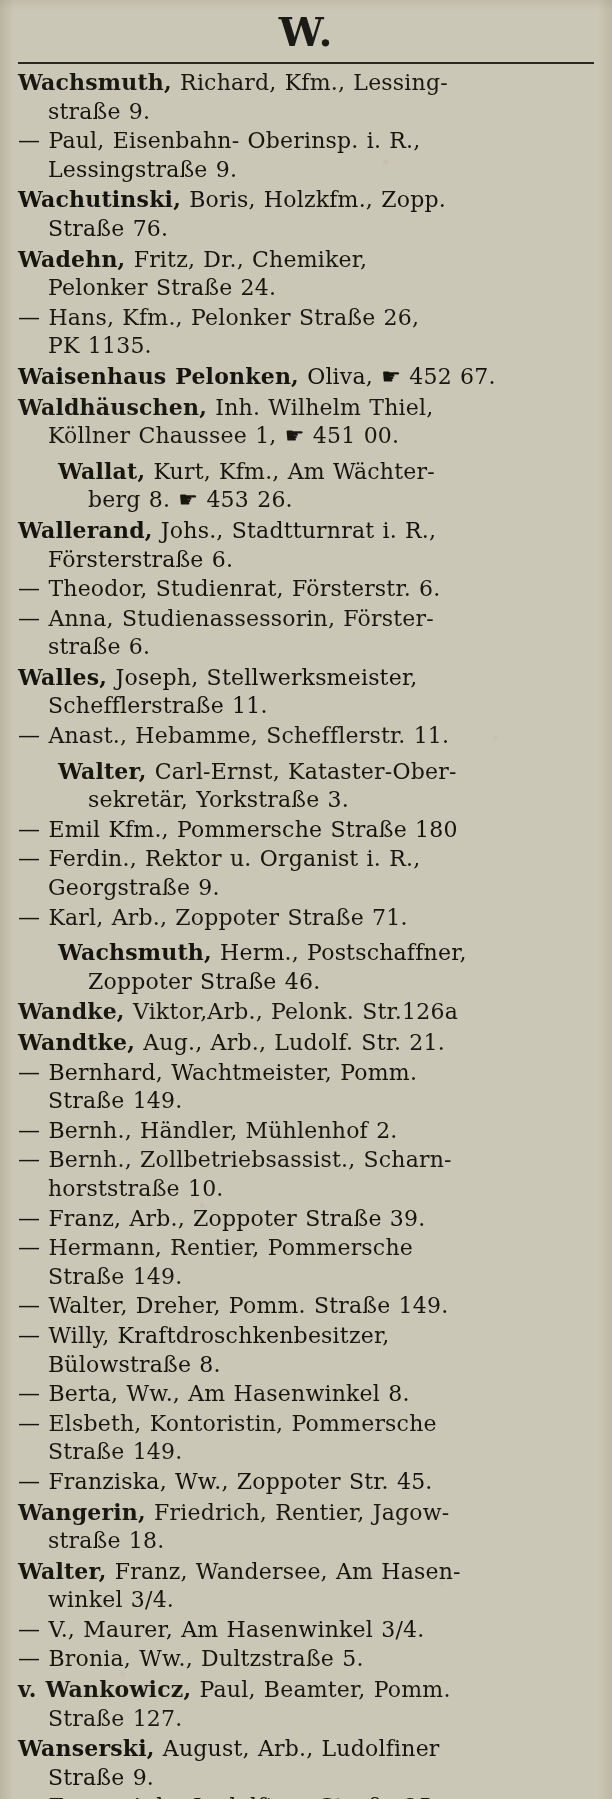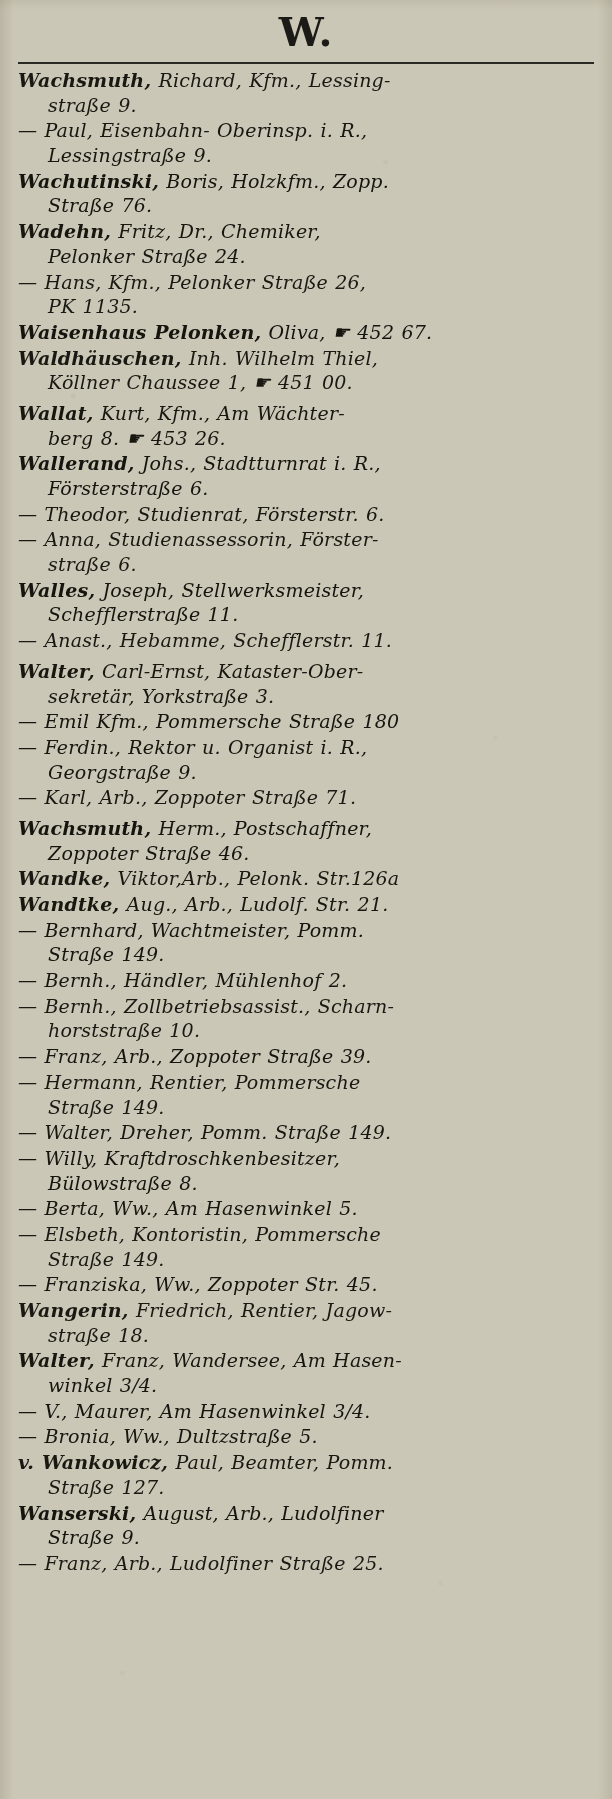--- a/index.html
+++ b/index.html
@@ -53,39 +53,39 @@
   }
   .rule {
     height: 2px;
     background: #2a2823;
     margin: 6px 4px 4px 4px;
   }
   .entries {
     padding: 0 4px;
   }
   .entry {
-    font-size: 19px;
+    font-size: 22px;
     line-height: 1.30;
     color: #17160f;
     margin: 0 0 1px 0;
     text-indent: 0;
     padding-left: 30px;
     text-indent: -30px;
     word-spacing: 1px;
     letter-spacing: .2px;
-    font-style: italic;
   }
   .entry .surname {
     font-weight: bold;
   }
   .entry .dash {
     font-weight: normal;
   }
   .group-gap {
     margin-top: 6px;
+    margin-left: 40px;
   }
   
   .entry:nth-child(odd) { color: #1a1812; }
   .entry:nth-child(3n) { color: #15140e; }
 </style>
 </head>
 <body>
 
 <div id="page">
 
@@ -113,21 +113,21 @@
       <p class="entry group-gap"><span class="surname">Wachsmuth,</span><span> Herm., Postschaffner,</span><br><span>Zoppoter Straße 46.</span></p>
       <p class="entry"><span class="surname">Wandke,</span><span> Viktor,Arb., Pelonk. Str.126a</span></p>
       <p class="entry"><span class="surname">Wandtke,</span><span> Aug., Arb., Ludolf. Str. 21.</span></p>
       <p class="entry"><span class="dash">—</span><span> Bernhard, Wachtmeister, Pomm.</span><br><span>Straße 149.</span></p>
       <p class="entry"><span class="dash">—</span><span> Bernh., Händler, Mühlenhof 2.</span></p>
       <p class="entry"><span class="dash">—</span><span> Bernh., Zollbetriebsassist., Scharn-</span><br><span>horststraße 10.</span></p>
       <p class="entry"><span class="dash">—</span><span> Franz, Arb., Zoppoter Straße 39.</span></p>
       <p class="entry"><span class="dash">—</span><span> Hermann, Rentier, Pommersche</span><br><span>Straße 149.</span></p>
       <p class="entry"><span class="dash">—</span><span> Walter, Dreher, Pomm. Straße 149.</span></p>
       <p class="entry"><span class="dash">—</span><span> Willy, Kraftdroschkenbesitzer,</span><br><span>Bülowstraße 8.</span></p>
-      <p class="entry"><span class="dash">—</span><span> Berta, Ww., Am Hasenwinkel 5.</span></p>
+      <p class="entry"><span class="dash">—</span><span> Berta, Ww., Am Hasenwinkel 8.</span></p>
       <p class="entry"><span class="dash">—</span><span> Elsbeth, Kontoristin, Pommersche</span><br><span>Straße 149.</span></p>
       <p class="entry"><span class="dash">—</span><span> Franziska, Ww., Zoppoter Str. 45.</span></p>
       <p class="entry"><span class="surname">Wangerin,</span><span> Friedrich, Rentier, Jagow-</span><br><span>straße 18.</span></p>
       <p class="entry"><span class="surname">Walter,</span><span> Franz, Wandersee, Am Hasen-</span><br><span>winkel 3/4.</span></p>
       <p class="entry"><span class="dash">—</span><span> V., Maurer, Am Hasenwinkel 3/4.</span></p>
       <p class="entry"><span class="dash">—</span><span> Bronia, Ww., Dultzstraße 5.</span></p>
       <p class="entry"><span class="surname">v. Wankowicz,</span><span> Paul, Beamter, Pomm.</span><br><span>Straße 127.</span></p>
       <p class="entry"><span class="surname">Wanserski,</span><span> August, Arb., Ludolfiner</span><br><span>Straße 9.</span></p>
       <p class="entry"><span class="dash">—</span><span> Franz, Arb., Ludolfiner Straße 25.</span></p>
     </div>

